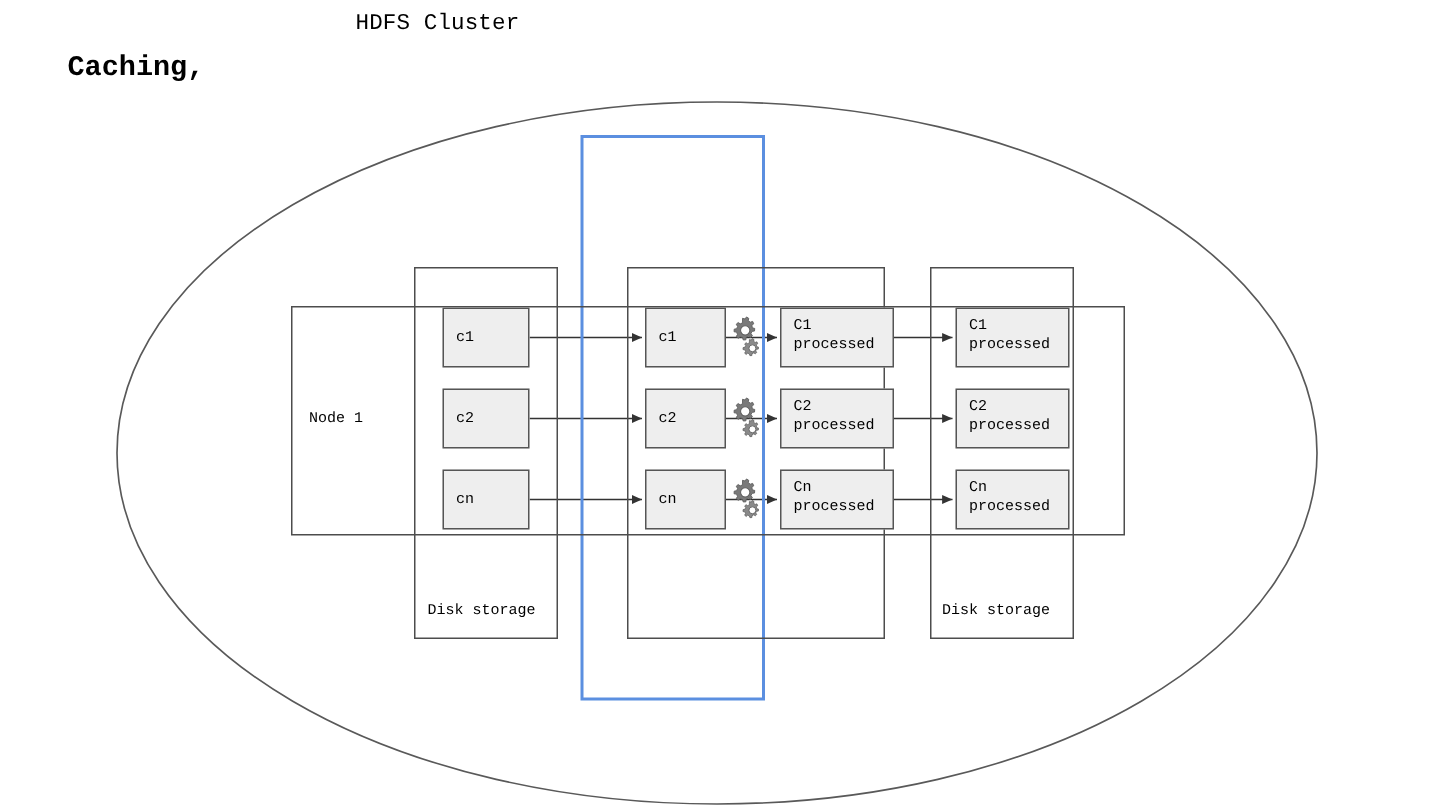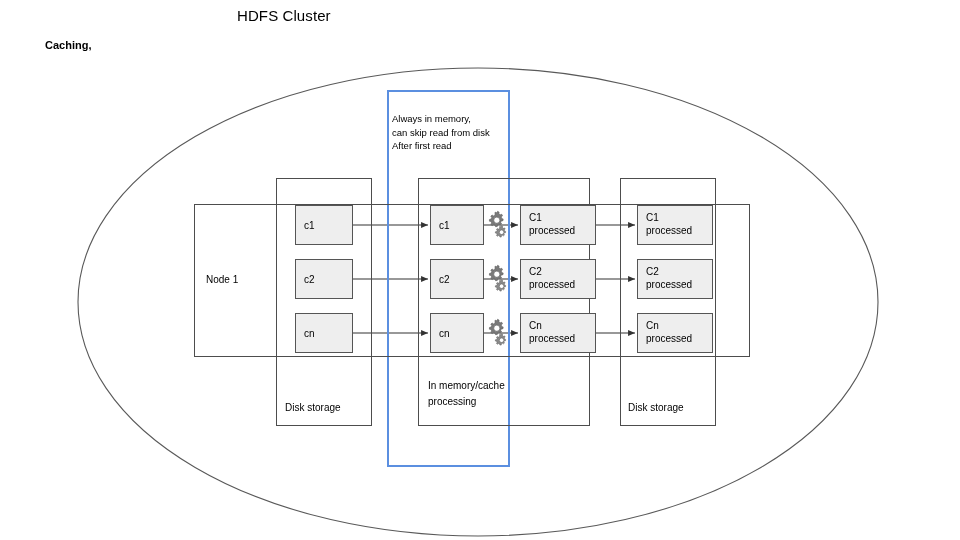--- a/index.html
+++ b/index.html
@@ -4,32 +4,32 @@
 <style>
   html,body{margin:0;padding:0;}
   body{
     width:960px;height:540px;
     background:#ffffff;
     font-family:"Liberation Sans","DejaVu Sans",sans-serif;
     color:#000;
     overflow:hidden;
     position:relative;
   }
-  #stage{position:absolute;left:0;top:0;width:960px;height:540px;}
+  #stage{position:absolute;left:0;top:0;width:960px;height:540px;font-family:Liberation Mono, monospace;}
 
   .svg-layer{position:absolute;left:0;top:0;width:960px;height:540px;pointer-events:none;}
 
   
   .title{
     position:absolute;left:237px;top:7px;
     font-size:15px;letter-spacing:.1px;white-space:nowrap;
   }
   .caching{
     position:absolute;left:45px;top:36px;
-    font-size:11px;font-weight:bold;line-height:19px;white-space:nowrap;text-align:right;
+    font-size:19px;font-weight:bold;line-height:19px;white-space:nowrap;text-align:right;
   }
 
   .note{
     position:absolute;left:392px;top:112px;
     font-size:9.5px;line-height:13.5px;white-space:nowrap;color:#000;
   }
 
   
   .boxframe{
     position:absolute;border:1px solid #4d4d4d;background:transparent;
@@ -117,34 +117,25 @@
       <line x1="596" y1="333" x2="635" y2="333"></line>
     </g>
   </svg>
 
   <div class="title">HDFS Cluster</div>
   <div class="caching">
     <div>Caching,</div>
   </div>
 
   <div id="blue-rect"></div>
-  <div class="note">
-    <div>Always in memory,</div>
-    <div>can skip read from disk</div>
-    <div>After first read</div>
-  </div>
 
   <div class="boxframe" id="disk1-box"></div>
   <div class="framelabel" id="disk1-label">Disk storage</div>
 
   <div class="boxframe" id="mem-box"></div>
-  <div class="framelabel" id="mem-label">
-    <div>In memory/cache</div>
-    <div>processing</div>
-  </div>
 
   <div class="boxframe" id="disk2-box"></div>
   <div class="framelabel" id="disk2-label">Disk storage</div>
 
   <div class="boxframe" id="node1-box"></div>
   <div class="framelabel" id="node1-label">Node 1</div>
 
   <div class="chip center colA r1">c1</div>
   <div class="chip center colA r2">c2</div>
   <div class="chip center colA r3">cn</div>

